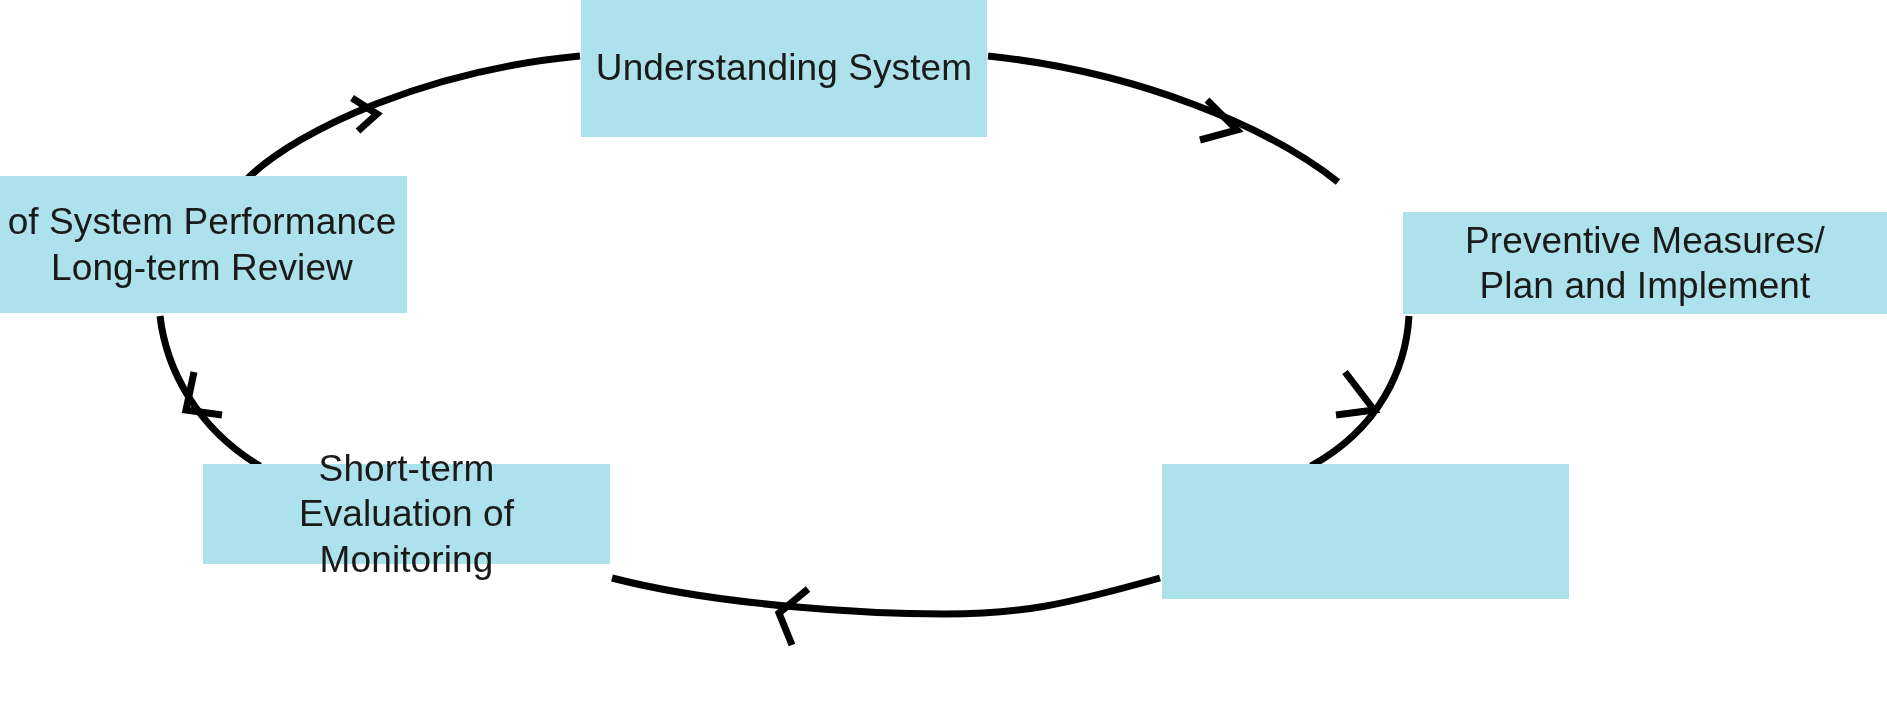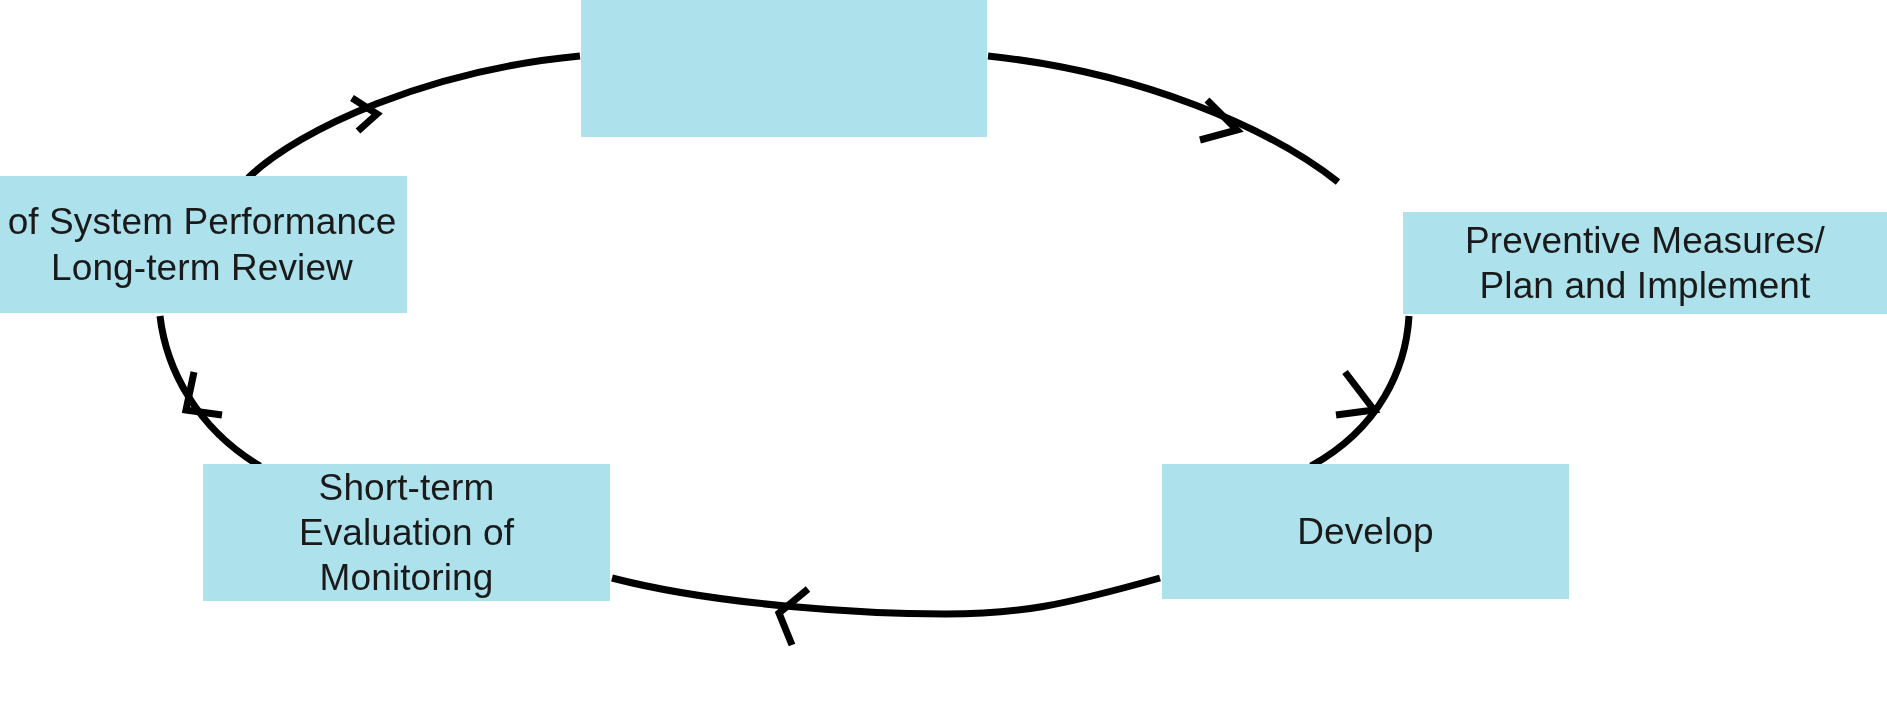--- a/index.html
+++ b/index.html
@@ -62,21 +62,21 @@
     left: 1162px;
     top: 464px;
     width: 407px;
     height: 135px;
   }
   
   #node-bottom-left {
     left: 203px;
     top: 464px;
     width: 407px;
-    height: 137px;
+    height: 100px;
   }
   
   #node-left {
     left: -3px;
     top: 176px;
     width: 410px;
     height: 137px;
   }
 </style>
 </head>
@@ -107,33 +107,33 @@
     </g>
 
     <g>
       <path d="M 260 466 C 196 428 166 368 160 316" fill="none" stroke="#000000" stroke-width="7" stroke-linecap="butt"></path>
       <path d="M 222 415 L 186 410 L 194 372" fill="none" stroke="#000000" stroke-width="7" stroke-linecap="butt" stroke-linejoin="miter"></path>
     </g>
   </svg>
 
   <div class="node" id="node-top">
     <span>
+      <span>Understanding System</span>
     </span>
   </div>
 
   <div class="node" id="node-right">
     <span>
       <span>Preventive Measures/</span>
       <span>Plan and Implement</span>
     </span>
   </div>
 
   <div class="node" id="node-bottom-right">
     <span>
-      <span>Develop</span>
     </span>
   </div>
 
   <div class="node" id="node-bottom-left">
     <span>
       <span>Short-term</span>
       <span>Evaluation of Monitoring</span>
     </span>
   </div>
 

